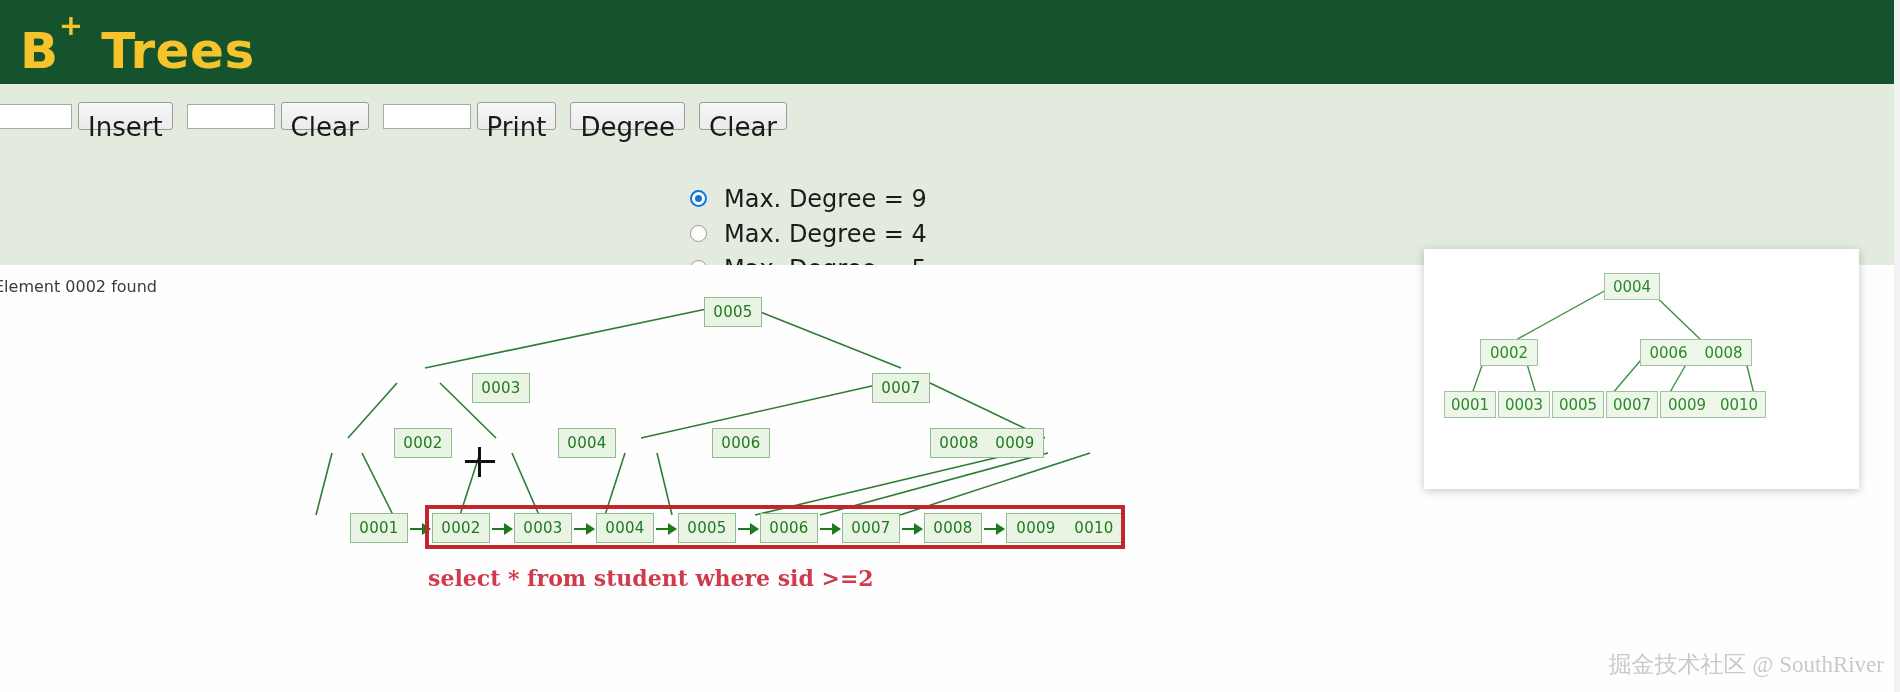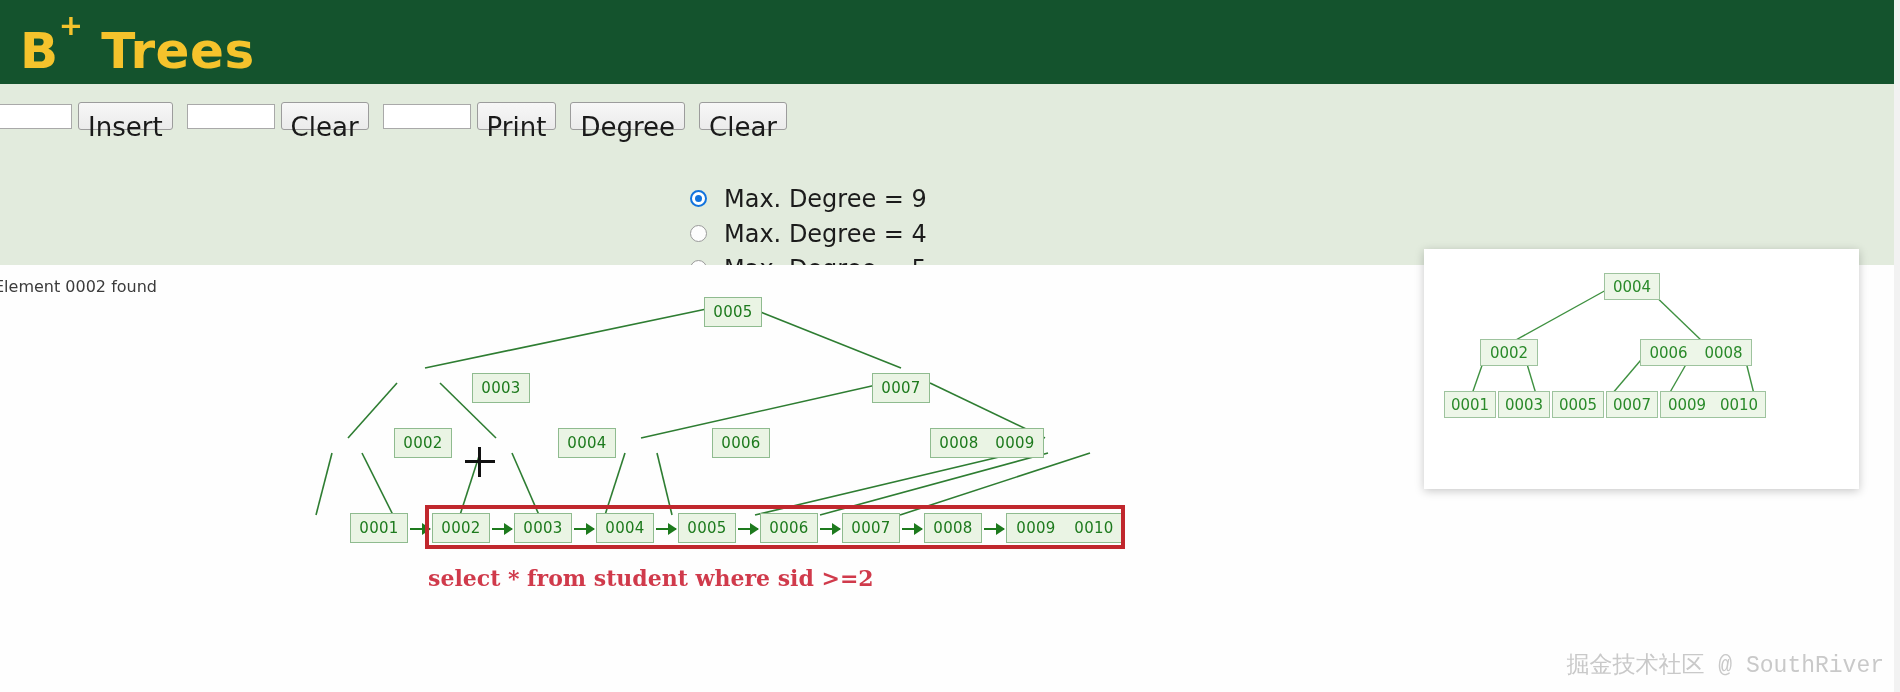--- a/index.html
+++ b/index.html
@@ -129,21 +129,21 @@
     position:absolute;box-sizing:border-box;
     border:1px solid #9ec39e;background:#edf6e8;
     color:#2a8a2a;font-size:15px;height:27px;
     font-family:"DejaVu Sans","Liberation Sans",sans-serif;
     display:flex;align-items:center;justify-content:space-around;
   }
   
   #watermark{
     position:absolute;right:16px;bottom:12px;
     color:#c9c9c9;font-size:23px;
-    font-family:Liberation Mono, monospace;
+    font-family:Liberation Serif, serif;
     white-space:nowrap;
   }
   #right-edge{
     position:absolute;right:0;top:0;width:6px;height:692px;
     background:#f2f2f2;
   }
 </style>
 </head>
 <body>
 

